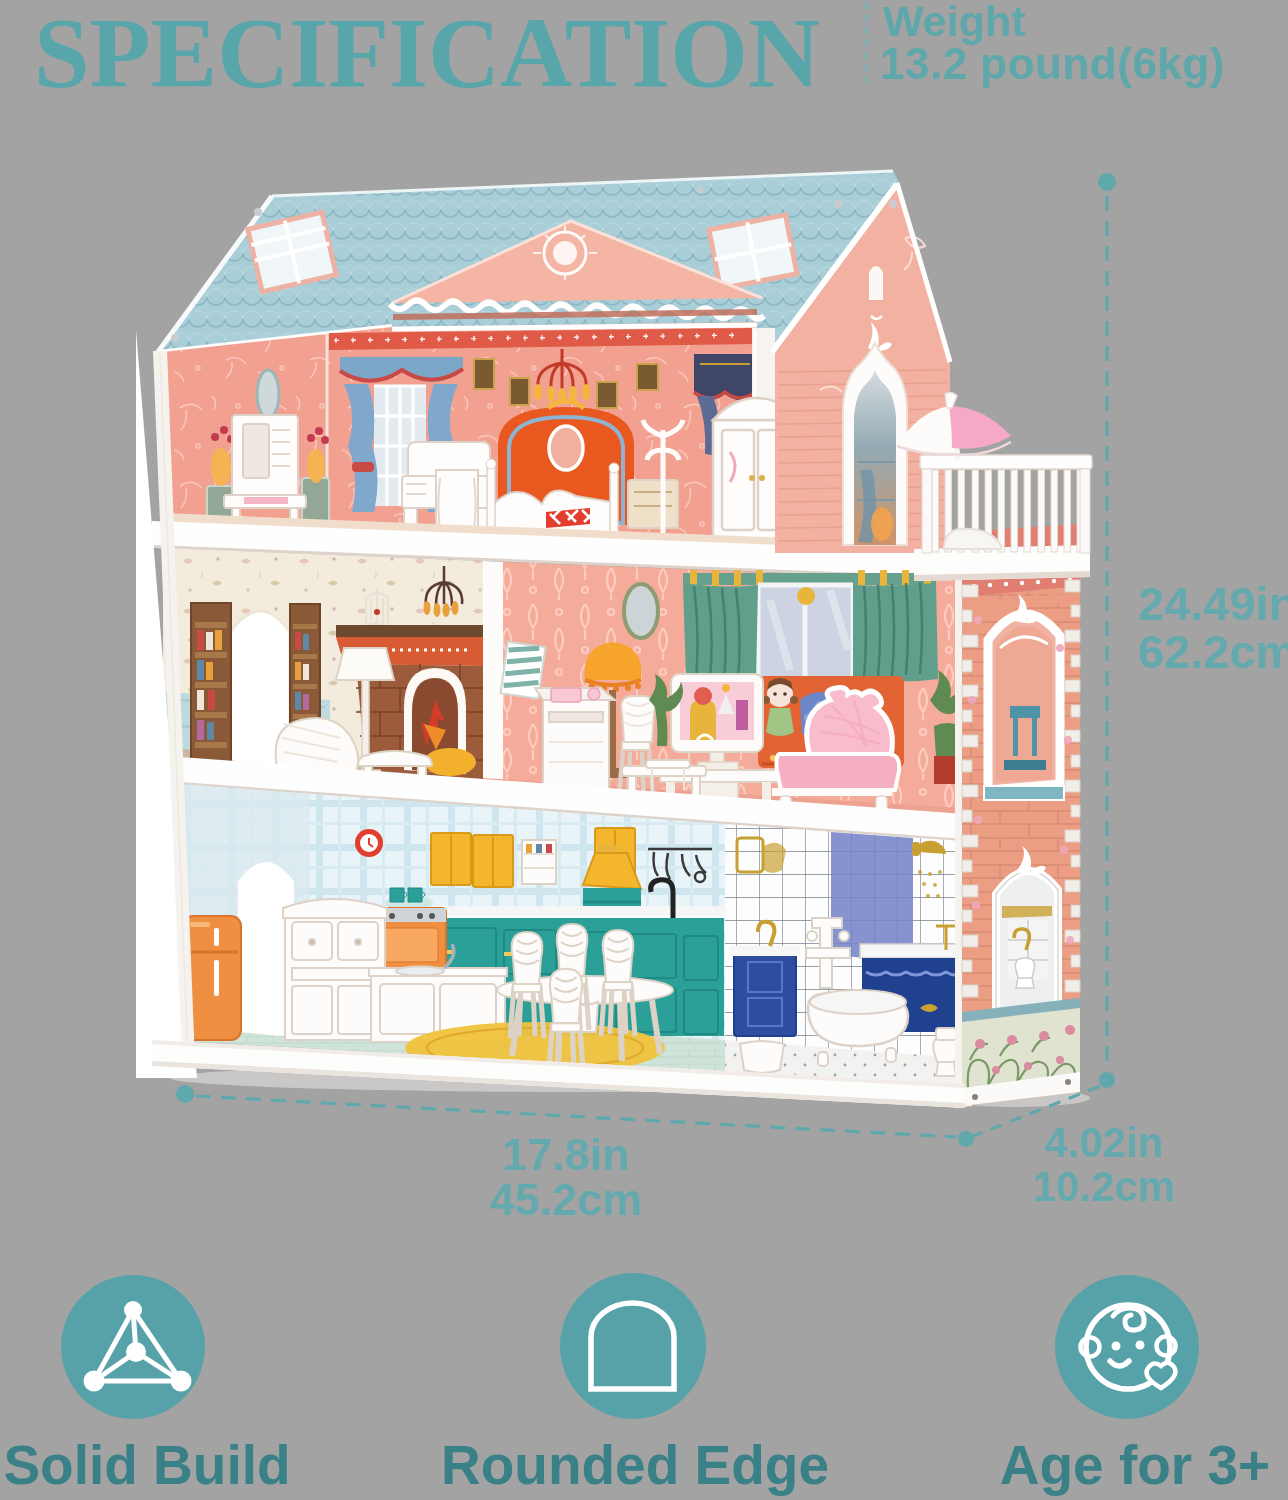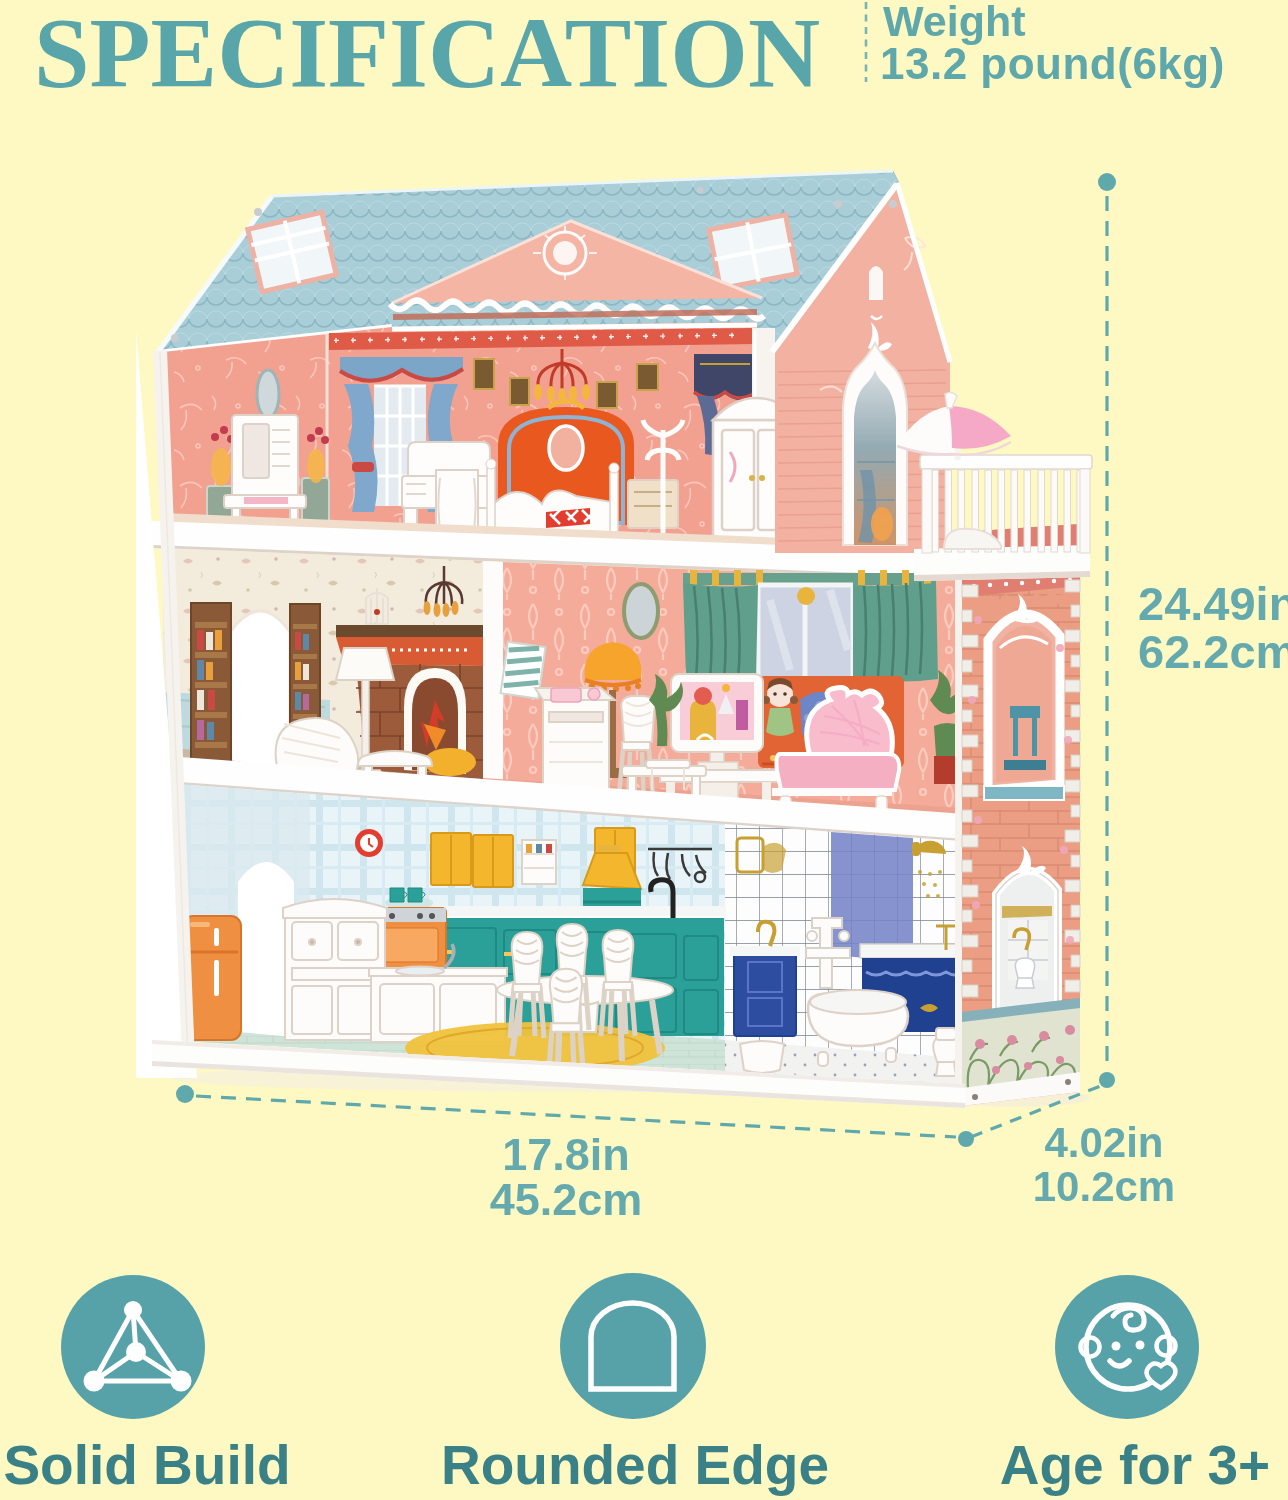--- a/index.html
+++ b/index.html
@@ -1,15 +1,15 @@
 <!DOCTYPE html>
 <html><head><meta charset="utf-8">
 <style>
 html,body{margin:0;padding:0;background:#ffffff;}
-#pg{position:relative;width:1288px;height:1500px;overflow:hidden;background:#fef9c3;}
+#pg{position:relative;width:1288px;height:1500px;overflow:hidden;background:#a3a3a3;}
 </style></head>
 <body>
 <div id="pg">
 <svg width="1288" height="1500" viewBox="0 0 1288 1500">
 <defs>
 <pattern id="scal" width="36" height="22" patternUnits="userSpaceOnUse">
  <rect width="36" height="22" fill="#a9ced8"></rect>
  <path d="M-9 11 a9 8 0 0 0 18 0 a9 8 0 0 0 18 0 a9 8 0 0 0 18 0" fill="none" stroke="#8cb7c4" stroke-width="1.6"></path>
  <path d="M0 22 a9 8 0 0 0 18 0 M18 22 a9 8 0 0 0 18 0" fill="none" stroke="#8cb7c4" stroke-width="1.6"></path>
  <path d="M-9 11 a9 8 0 0 1 18 0 M9 11 a9 8 0 0 1 18 0 M27 11 a9 8 0 0 1 18 0" fill="none" stroke="#b9dae2" stroke-width="1"></path>

